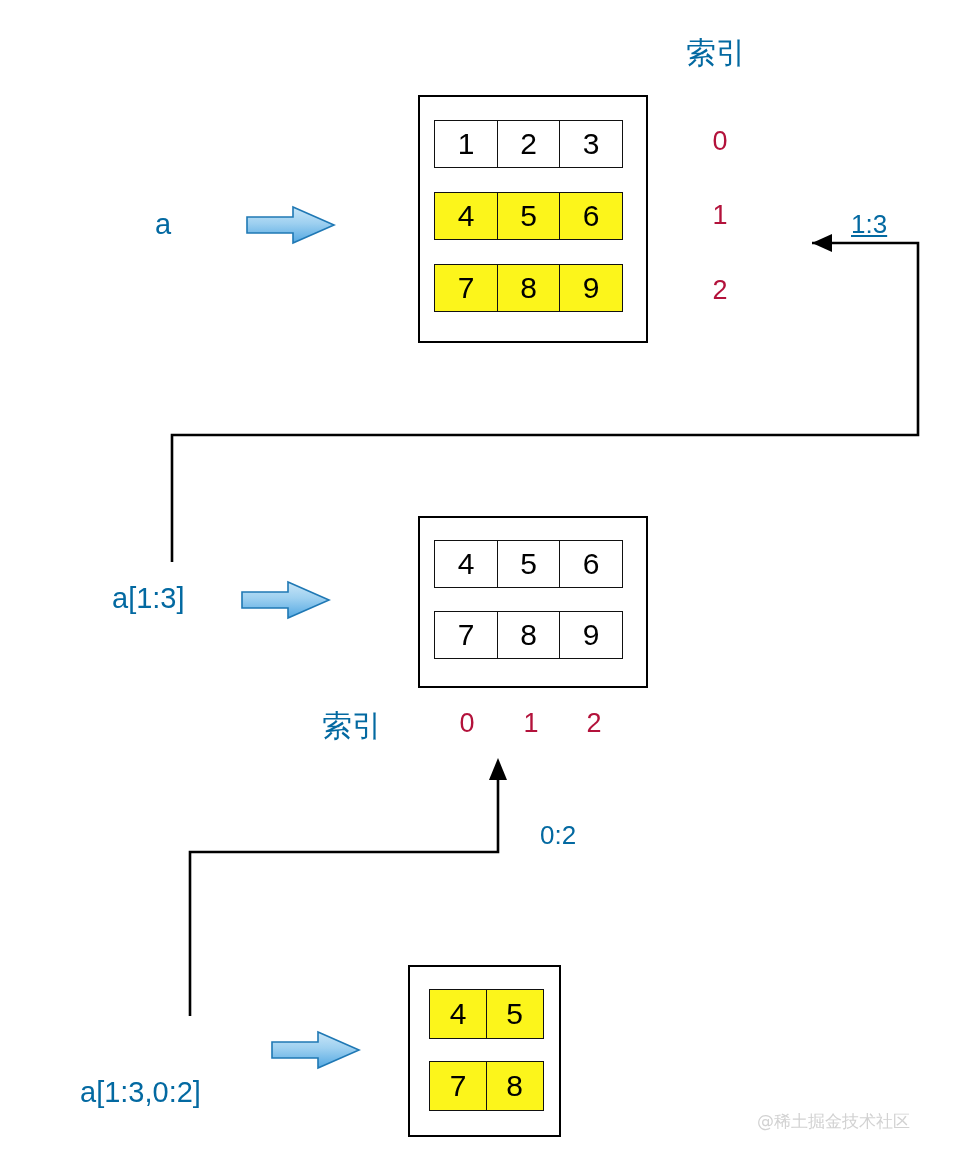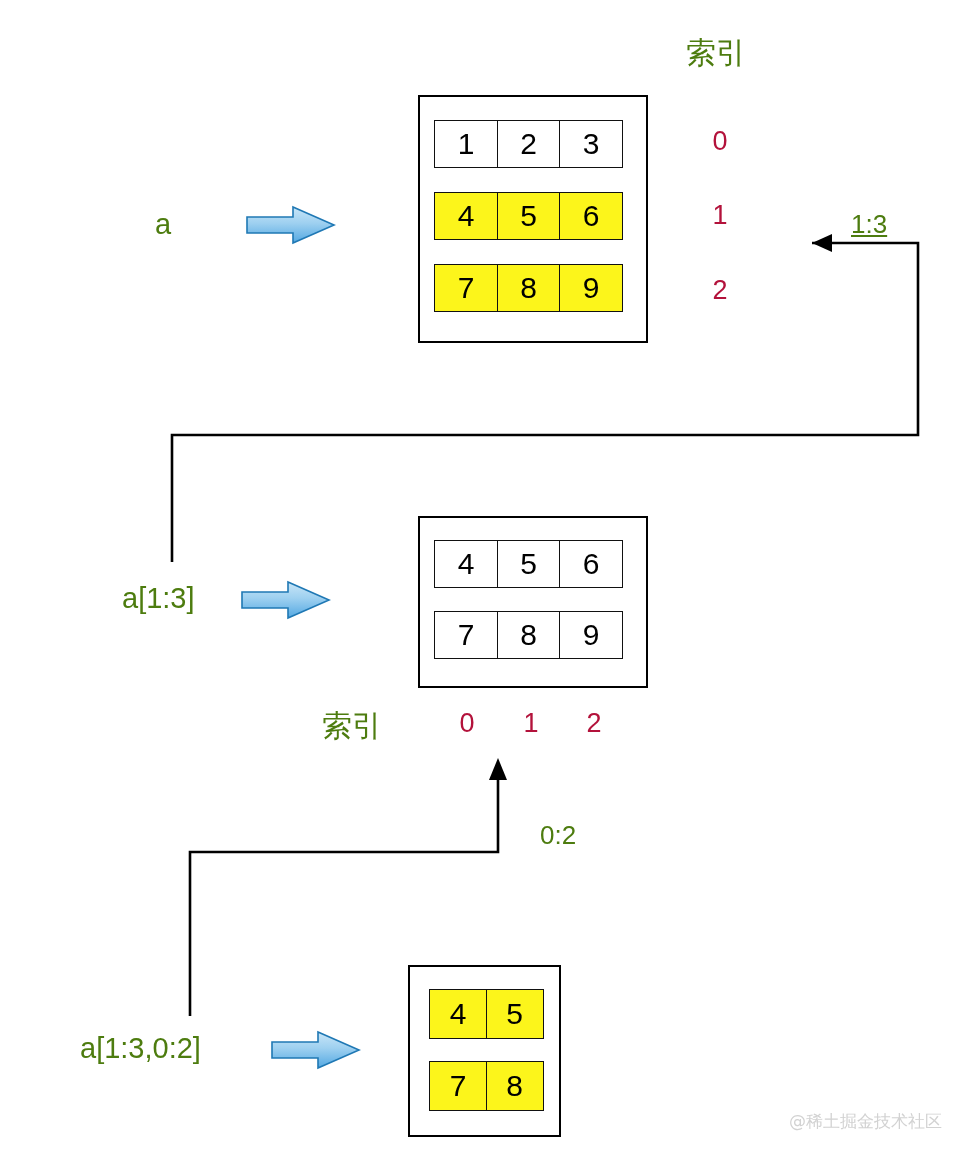--- a/index.html
+++ b/index.html
@@ -56,37 +56,37 @@
 
   
   #matrix-c { left: 408px; top: 965px; width: 153px; height: 172px; }
   #matrix-c .grid { position: absolute; left: 19px; top: 22px; }
   #matrix-c .cell { width: 58px; height: 50px; }
   #matrix-c .mrow + .mrow { margin-top: 22px; }
 
   
   .lbl {
     position: absolute;
-    color: #4d7c0f;
+    color: #0369a1;
     white-space: nowrap;
     font-family: "Liberation Sans", "DejaVu Sans", sans-serif;
   }
   .idx-num {
     position: absolute;
     color: #b3123b;
     font-size: 27px;
     white-space: nowrap;
     text-align: center;
     font-family: "Liberation Sans", "DejaVu Sans", sans-serif;
   }
   .cjk { font-family: "DejaVu Sans", "Liberation Sans", sans-serif; }
 
   #label-a        { left: 155px; top: 208px; font-size: 29px; }
-  #label-a13      { left: 122px; top: 582px; font-size: 29px; }
-  #label-a1302    { left: 80px;  top: 1032px; font-size: 29px; }
+  #label-a13      { left: 112px; top: 582px; font-size: 29px; }
+  #label-a1302    { left: 80px;  top: 1076px; font-size: 29px; }
   #label-suoyin-1 { left: 686px; top: 33px;  font-size: 30px; }
   #label-suoyin-2 { left: 322px; top: 706px; font-size: 30px; }
   #label-slice-13 { left: 851px; top: 209px; font-size: 26px; text-decoration: underline; }
   #label-slice-02 { left: 540px; top: 820px; font-size: 26px; }
 
   #idx-r0 { left: 700px; top: 126px; width: 40px; }
   #idx-r1 { left: 700px; top: 200px; width: 40px; }
   #idx-r2 { left: 700px; top: 275px; width: 40px; }
 
   #idx-c0 { left: 447px; top: 708px; width: 40px; }
@@ -104,21 +104,20 @@
 
   
   #watermark {
     position: absolute;
     left: 757px;
     top: 1110px;
     font-size: 17px;
     color: #d2d2d2;
     white-space: nowrap;
     font-family: "DejaVu Sans", "Liberation Sans", sans-serif;
-    margin-left: 32px;
   }
 </style>
 </head>
 <body>
 
 <div id="canvas">
 
   <svg class="connector" width="956" height="1172">
     <defs>
       <linearGradient id="arrGrad" x1="0" y1="0" x2="0" y2="1">

